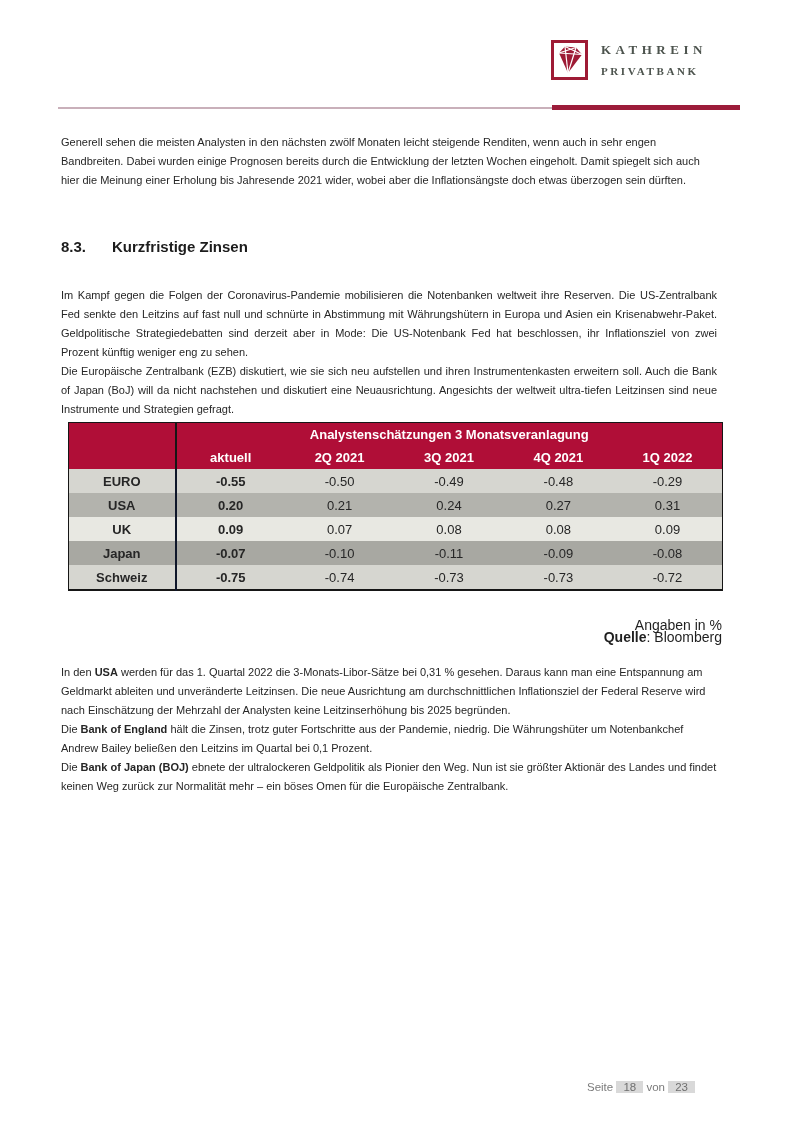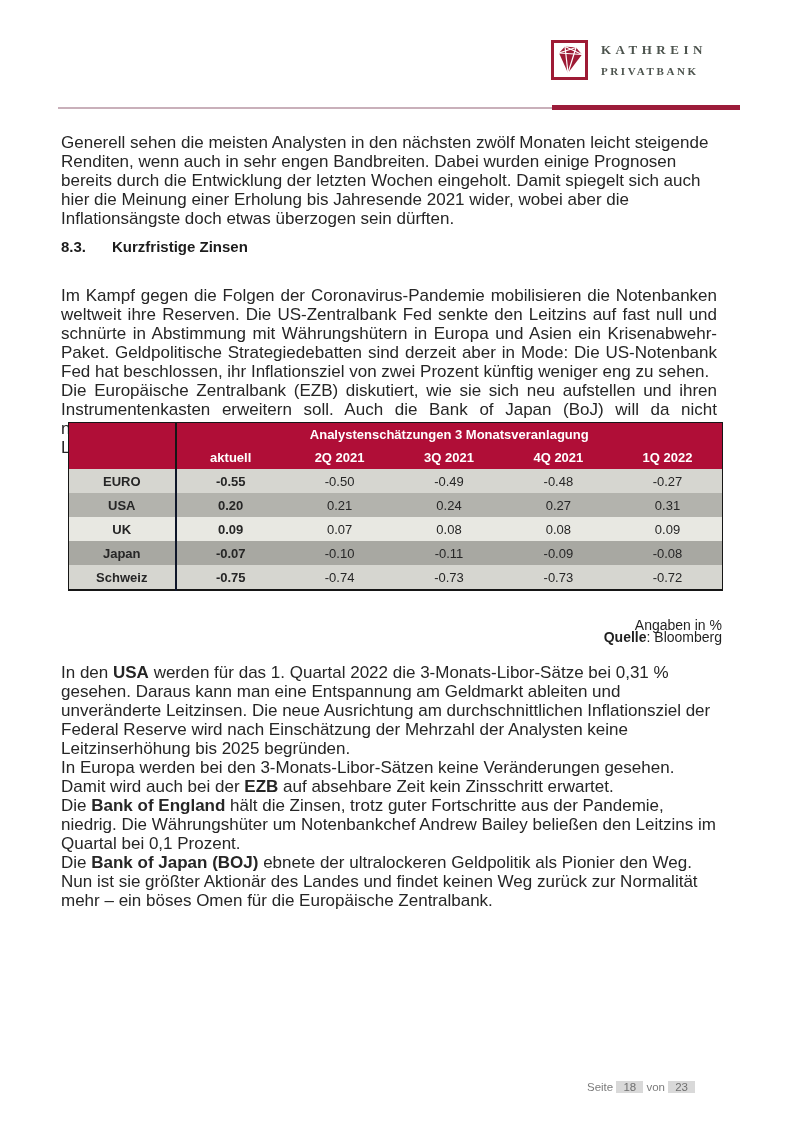--- a/index.html
+++ b/index.html
@@ -10,21 +10,21 @@
   }
   
   .logo-block{position:absolute;left:551px;top:40px;display:flex;align-items:flex-start;}
   .logo-mark{width:37px;height:40px;display:block;}
   .logo-text{margin-left:13px;font-family:"Liberation Serif","DejaVu Serif",serif;color:#4d544e;}
   .logo-line1{font-size:13px;font-weight:bold;letter-spacing:4.5px;line-height:20px;}
   .logo-line2{font-size:11px;font-weight:bold;letter-spacing:2.6px;line-height:17px;margin-top:3px;}
   .rule-thin{position:absolute;left:58px;top:107px;width:494px;height:2px;background:#c9b0ba;}
   .rule-thick{position:absolute;left:552px;top:105px;width:188px;height:5px;background:#9c1c3a;}
   
-  .textblock{position:absolute;left:61px;width:656px;font-size:17px;line-height:19px;}
+  .textblock{position:absolute;left:61px;width:656px;font-size:11px;line-height:19px;}
   .textblock p{margin:0;}
   #intro{top:133px;}
   #body1{top:286px;text-align:justify;}
   #analysis{top:663px;}
   .b{font-weight:bold;}
   .section-heading{position:absolute;left:61px;top:238px;font-size:15px;font-weight:bold;color:#1c1c1c;}
   .section-heading .num{display:inline-block;width:51px;}
   
   .table-wrap{position:absolute;left:68px;top:422px;width:654px;}
   table.est{border-collapse:collapse;table-layout:fixed;width:654px;font-size:13px;}
@@ -105,21 +105,21 @@
             <th class="hdr">1Q 2022</th>
           </tr>
       </thead>
       <tbody id="est-body">
           <tr class="data-row" style="background: rgb(214, 214, 208);">
             <td class="lbl">EURO</td>
             <td class="cur">-0.55</td>
             <td>-0.50</td>
             <td>-0.49</td>
             <td>-0.48</td>
-            <td>-0.27</td>
+            <td>-0.29</td>
           </tr>
           <tr class="data-row" style="background: rgb(179, 179, 173);">
             <td class="lbl">USA</td>
             <td class="cur">0.20</td>
             <td>0.21</td>
             <td>0.24</td>
             <td>0.27</td>
             <td>0.31</td>
           </tr>
           <tr class="data-row" style="background: rgb(232, 232, 226); border-radius: 9px;">
@@ -150,21 +150,20 @@
     </table>
   </div>
 
   <div class="table-notes">
     <div>Angaben in %</div>
     <div><span class="b">Quelle</span><span>: Bloomberg</span></div>
   </div>
 
   <div class="textblock" id="analysis">
     <p><span>In den </span><span class="b">USA</span><span> werden für das 1. Quartal 2022 die 3-Monats-Libor-Sätze bei 0,31 % gesehen. Daraus kann man eine Entspannung am Geldmarkt ableiten und unveränderte Leitzinsen. Die neue Ausrichtung am durchschnittlichen Inflationsziel der Federal Reserve wird nach Einschätzung der Mehrzahl der Analysten keine Leitzinserhöhung bis 2025 begründen.</span></p>
-    <p><span>In Europa werden bei den 3-Monats-Libor-Sätzen keine Veränderungen gesehen. Damit wird auch bei der </span><span class="b">EZB</span><span> auf absehbare Zeit kein Zinsschritt erwartet.</span></p>
     <p><span>Die </span><span class="b">Bank of England</span><span> hält die Zinsen, trotz guter Fortschritte aus der Pandemie, niedrig. Die Währungshüter um Notenbankchef Andrew Bailey beließen den Leitzins im Quartal bei 0,1 Prozent.</span></p>
     <p><span>Die </span><span class="b">Bank of Japan (BOJ)</span><span> ebnete der ultralockeren Geldpolitik als Pionier den Weg. Nun ist sie größter Aktionär des Landes und findet keinen Weg zurück zur Normalität mehr – ein böses Omen für die Europäische Zentralbank.</span></p>
   </div>
 
   <div class="footer">
     <span>Seite</span>
     <span class="hl">18</span>
     <span>von</span>
     <span class="hl">23</span>
   </div>

